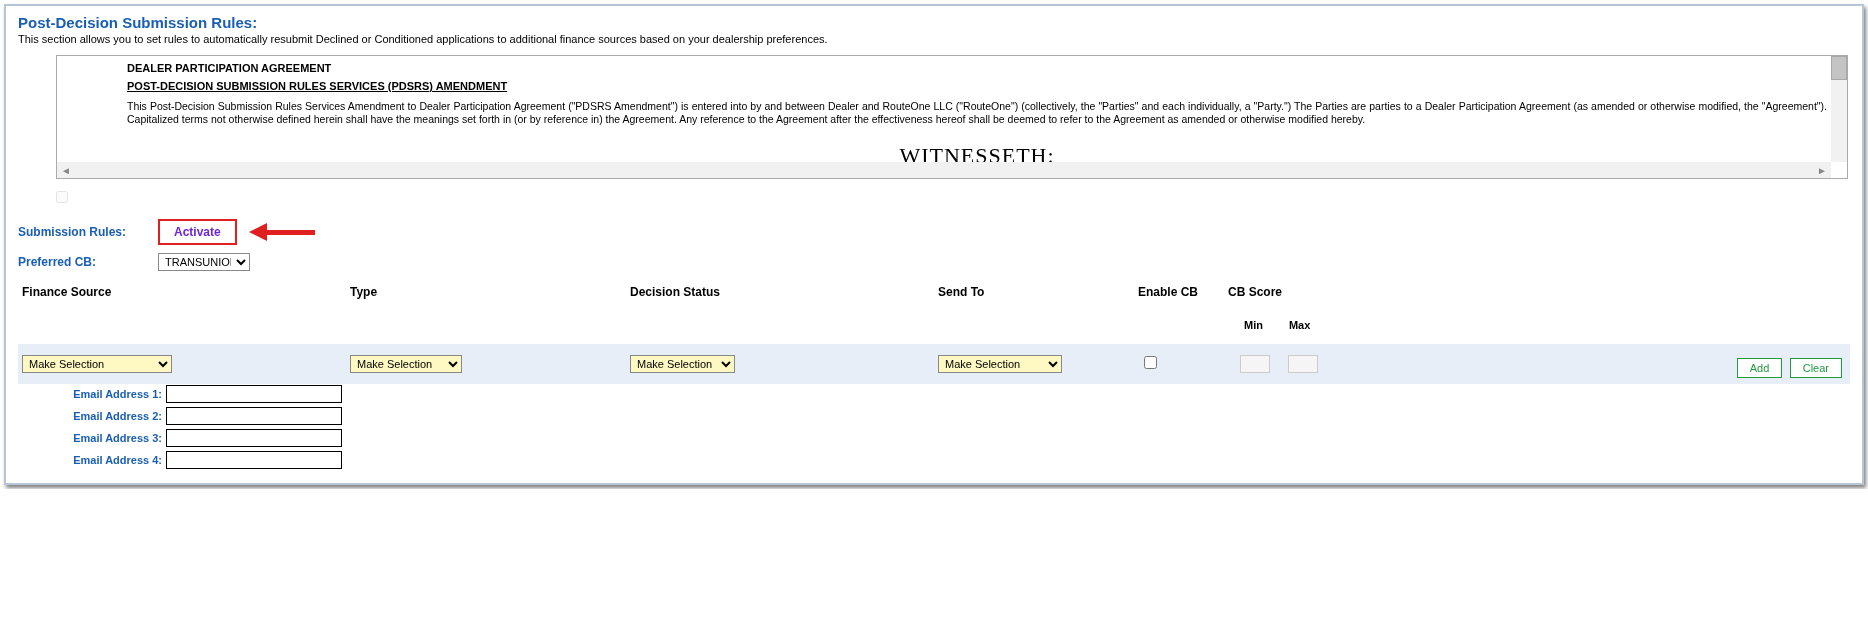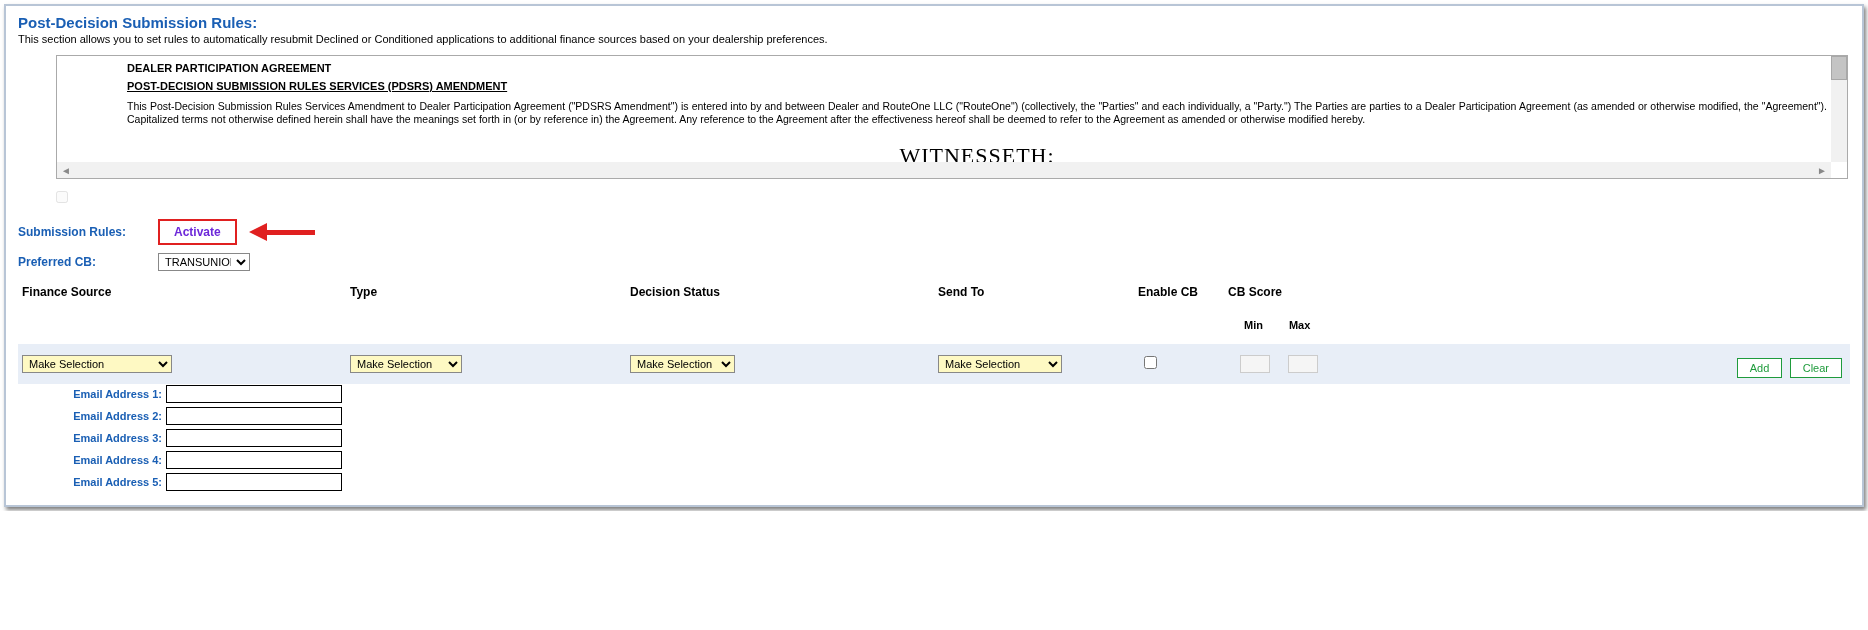--- a/index.html
+++ b/index.html
@@ -350,19 +350,15 @@
       <input type="text" value="" style="">
     </div>
     <div class="email-row">
       <div class="email-label">Email Address 3:</div>
       <input type="text" value="" style="">
     </div>
     <div class="email-row">
       <div class="email-label">Email Address 4:</div>
       <input type="text" value="" style="">
     </div>
-    <div class="email-row">
-      <div class="email-label">Email Address 5:</div>
-      <input type="text" value="" style="">
-    </div>
   </div>
 
 </div>
 
 </body></html>

